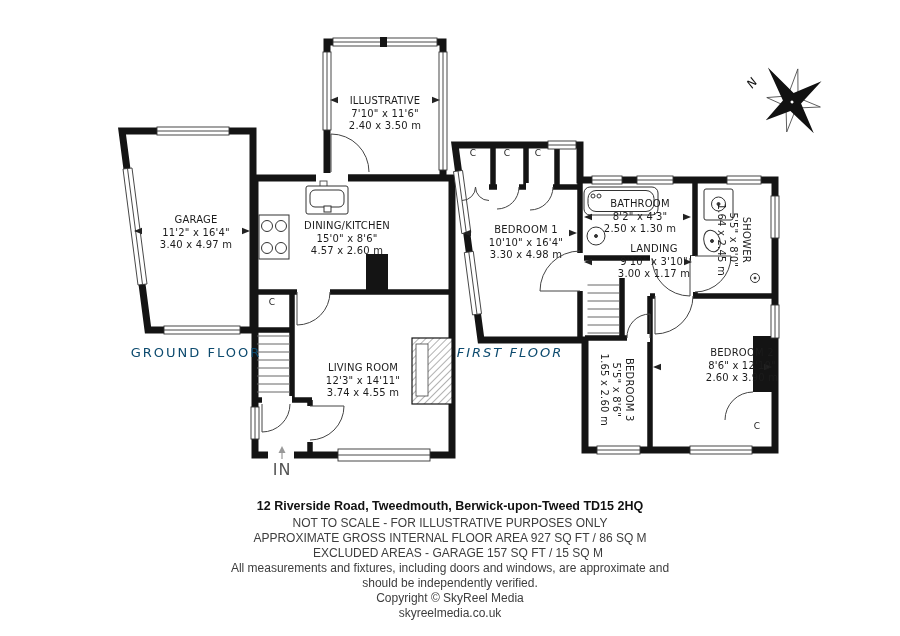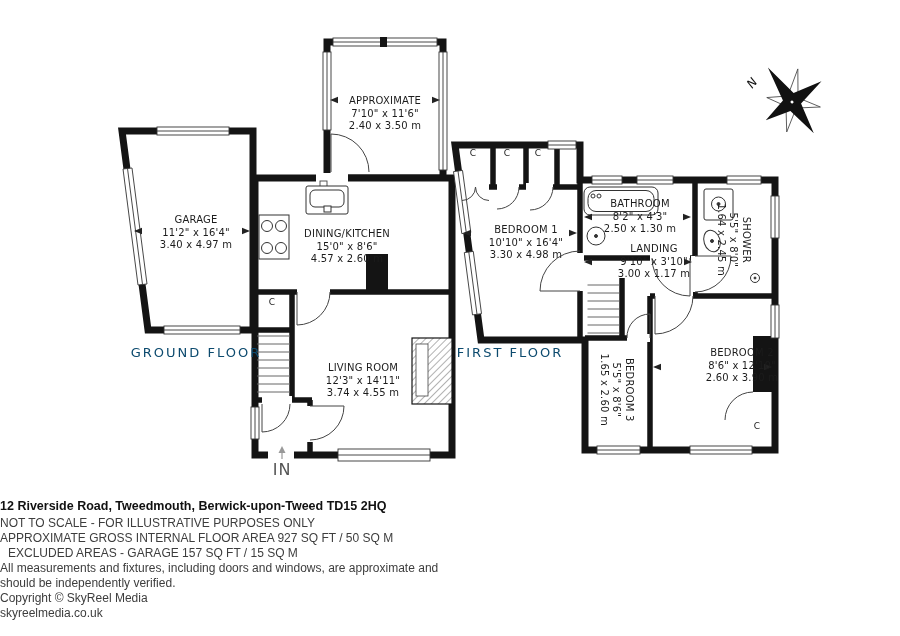--- a/index.html
+++ b/index.html
@@ -9,21 +9,21 @@
   .room-label{position:absolute;width:150px;text-align:center;font-size:10px;line-height:12.5px;
               color:#1c1c1c;letter-spacing:0.2px;}
   .room-label span{display:block;white-space:nowrap;}
   .rot90{transform:rotate(90deg);}
   .floor-label{position:absolute;width:220px;text-align:center;font-size:13px;letter-spacing:2px;
                color:#0c4a6e;}
   .c-label{position:absolute;width:20px;text-align:center;font-size:9px;color:#222;}
   .in-label{position:absolute;width:30px;text-align:center;font-size:16px;color:#555;letter-spacing:1px;}
   .n-label{position:absolute;width:20px;text-align:center;font-size:12px;font-style:italic;color:#111;
            transform:rotate(-50deg);}
-  .footer{position:absolute;left:0;width:900px;
+  .footer{position:absolute;left:0;width:900px;text-align:center;
           font-family:"Liberation Sans",sans-serif;color:#3d3d3d;font-size:12px;white-space:nowrap;}
   .footer.addr{font-weight:bold;font-size:12.5px;color:#111;}
 </style>
 </head>
 <body>
 
 <div id="canvas">
 
 <svg id="plan-svg" width="900" height="492" viewBox="0 0 900 492">
   <defs>
@@ -216,30 +216,30 @@
   <g transform="translate(792,102) rotate(-35)">
     <g transform="rotate(45) scale(0.8)" fill="#ffffff" stroke="#444" stroke-width="1">
       <path d="M0,-42 L6.5,-6.5 L36,0 L6.5,6.5 L0,38 L-6.5,6.5 L-32,0 L-6.5,-6.5 Z"></path>
     </g>
     <path d="M0,-42 L6.5,-6.5 L36,0 L6.5,6.5 L0,38 L-6.5,6.5 L-32,0 L-6.5,-6.5 Z" fill="#111"></path>
     <circle cx="0" cy="0" r="1.5" fill="#fff"></circle>
   </g>
 </svg>
 
 <div class="room-label" style="left:310px;top:95px;">
-  <span>APPROXIMATE</span>
+  <span>ILLUSTRATIVE</span>
   <span>7'10" x 11'6"</span>
   <span>2.40 x 3.50 m</span>
 </div>
 <div class="room-label" style="left:121px;top:214px;">
   <span>GARAGE</span>
   <span>11'2" x 16'4"</span>
   <span>3.40 x 4.97 m</span>
 </div>
-<div class="room-label" style="left:272px;top:228px;">
+<div class="room-label" style="left:272px;top:220px;">
   <span>DINING/KITCHEN</span>
   <span>15'0" x 8'6"</span>
   <span>4.57 x 2.60 m</span>
 </div>
 <div class="room-label" style="left:288px;top:362px;">
   <span>LIVING ROOM</span>
   <span>12'3" x 14'11"</span>
   <span>3.74 x 4.55 m</span>
 </div>
 <div class="room-label" style="left:451px;top:224px;">
@@ -267,32 +267,32 @@
   <span>8'6" x 12'10"</span>
   <span>2.60 x 3.90 m</span>
 </div>
 <div class="room-label rot90" style="left:541px;top:371px;">
   <span>BEDROOM 3</span>
   <span>5'5" x 8'6"</span>
   <span>1.65 x 2.60 m</span>
 </div>
 
 <div class="floor-label" style="left:86px;top:345px;">GROUND FLOOR</div>
-<div class="floor-label" style="left:400px;top:345px;">FIRST FLOOR</div>
+<div class="floor-label" style="left:400px;top:345px;font-style:italic;">FIRST FLOOR</div>
 
 <div class="c-label" style="left:262px;top:297px;">C</div>
 <div class="c-label" style="left:463px;top:148px;">C</div>
 <div class="c-label" style="left:497px;top:148px;">C</div>
 <div class="c-label" style="left:528px;top:148px;">C</div>
 <div class="c-label" style="left:747px;top:421px;">C</div>
 <div class="in-label" style="left:267px;top:460px;">IN</div>
 <div class="n-label" style="left:742px;top:76px;">N</div>
 
 <div class="footer addr" style="top:499px;">12 Riverside Road, Tweedmouth, Berwick-upon-Tweed TD15 2HQ</div>
 <div class="footer" style="top:516px;">NOT TO SCALE - FOR ILLUSTRATIVE PURPOSES ONLY</div>
-<div class="footer" style="top:531px;">APPROXIMATE GROSS INTERNAL FLOOR AREA 927 SQ FT / 50 SQ M</div>
+<div class="footer" style="top:531px;">APPROXIMATE GROSS INTERNAL FLOOR AREA 927 SQ FT / 86 SQ M</div>
 <div class="footer" style="top:546px;margin-left:8px;">EXCLUDED AREAS - GARAGE 157 SQ FT / 15 SQ M</div>
 <div class="footer" style="top:561px;">All measurements and fixtures, including doors and windows, are approximate and</div>
 <div class="footer" style="top:576px;">should be independently verified.</div>
 <div class="footer" style="top:591px;">Copyright © SkyReel Media</div>
 <div class="footer" style="top:606px;">skyreelmedia.co.uk</div>
 
 </div>
 
 </body></html>

